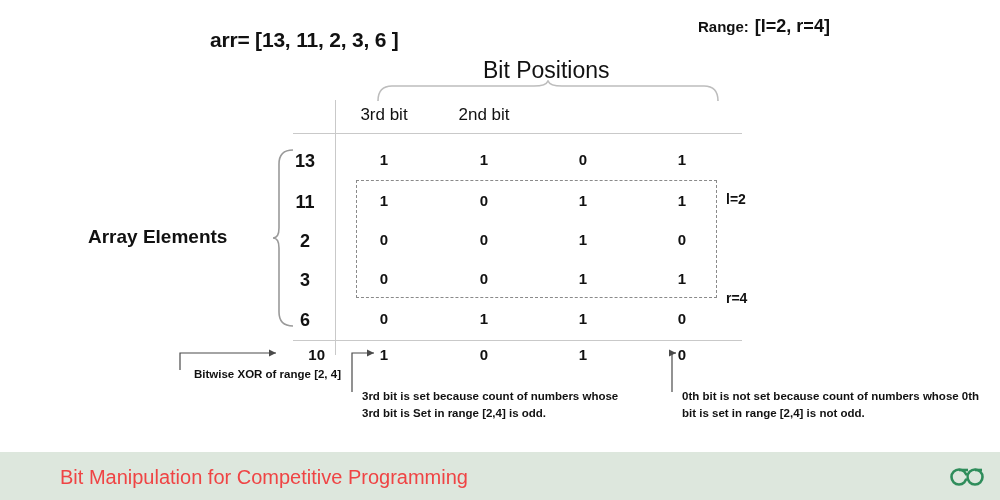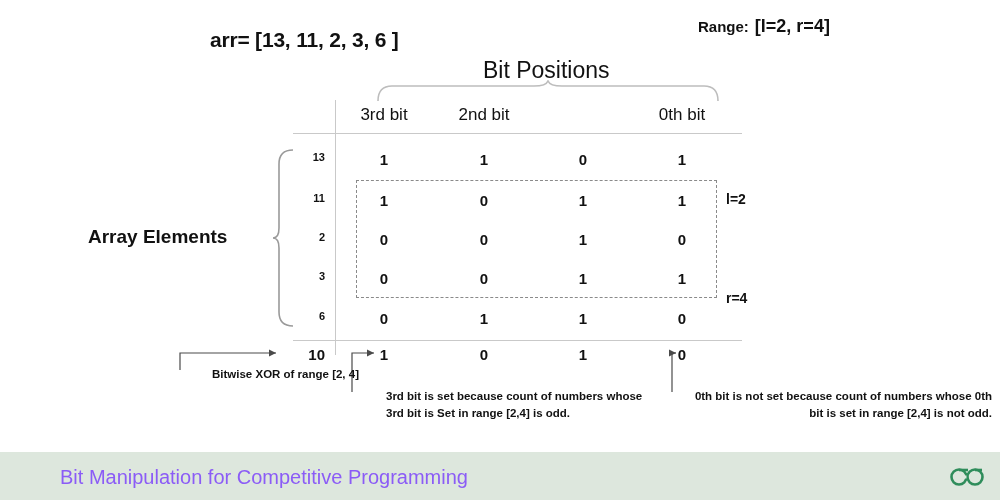--- a/index.html
+++ b/index.html
@@ -47,22 +47,22 @@
     background:#c9c9c9;
   }
   .vrule{
     left:335px;width:1px;
     background:#c9c9c9;
   }
 
   
   .rowlabel{
     width:40px;left:285px;
-    text-align:right;
-    font-size:11px;font-weight:bold;
+    text-align:center;
+    font-size:18px;font-weight:bold;
   }
   .resultlabel{
     width:40px;left:285px;top:346px;
     text-align:right;
     font-size:15px;font-weight:bold;
   }
 
   
   .cell{
     width:110px;text-align:center;
@@ -83,34 +83,34 @@
     box-sizing:border-box;
   }
   .l-label{left:726px;top:163px;font-size:14px;font-weight:bold;margin-top:28px;}
   .r-label{left:726px;top:290px;font-size:14px;font-weight:bold;}
 
   
   .callout-text{
     font-size:11.5px;font-weight:bold;line-height:1.45;
     color:#111;
   }
-  .xor-callout{left:212px;top:366px;width:150px;}
-  .note-left{left:362px;top:388px;width:260px;margin-left:24px;}
-  .note-right{left:682px;top:388px;width:310px;text-align:right;}
+  .xor-callout{left:194px;top:366px;width:150px;}
+  .note-left{left:362px;top:388px;width:260px;}
+  .note-right{left:682px;top:388px;width:310px;}
 
   svg.ov{position:absolute;left:0;top:0;width:1000px;height:500px;pointer-events:none;}
 
   
   .footer{
     left:0;top:452px;width:1000px;height:48px;
     background:#dde7dd;
   }
   .footer-title{
     left:60px;top:466px;
-    font-size:20px;font-weight:500;color:#8b5cf6;
+    font-size:20px;font-weight:500;color:#ef4444;
     white-space:nowrap;
     text-align:center;
   }
   .gfg-logo{left:946px;top:466px;width:42px;height:22px;}
 </style>
 </head>
 <body>
 
 <div id="stage">
 
@@ -120,21 +120,20 @@
   </div>
 
   <div class="abs bitpos-title">Bit Positions</div>
 
   <svg class="abs brace-top" viewBox="0 0 344 22">
     <path d="M2,21 Q2,6 16,6 L158,6 Q170,6 172,1 Q174,6 186,6 L328,6 Q342,6 342,21" fill="none" stroke="#bdbdbd" stroke-width="1.6"></path>
   </svg>
 
   <div class="abs colhead" style="left:329px">3rd bit</div>
   <div class="abs colhead" style="left:429px">2nd bit</div>
-  <div class="abs colhead" style="left:627px">0th bit</div>
 
   <div class="abs hrule" style="top:133px"></div>
   <div class="abs hrule" style="top:340px"></div>
   <div class="abs vrule" style="top:100px;height:255px"></div>
 
   <div class="abs arrayel-label">Array Elements</div>
   <svg class="abs brace-left" viewBox="0 0 22 180">
     <path d="M21,2 Q7,2 7,16 L7,80 Q7,90 1,90 Q7,90 7,100 L7,164 Q7,178 21,178" fill="none" stroke="#9a9a9a" stroke-width="1.6"></path>
   </svg>
 

